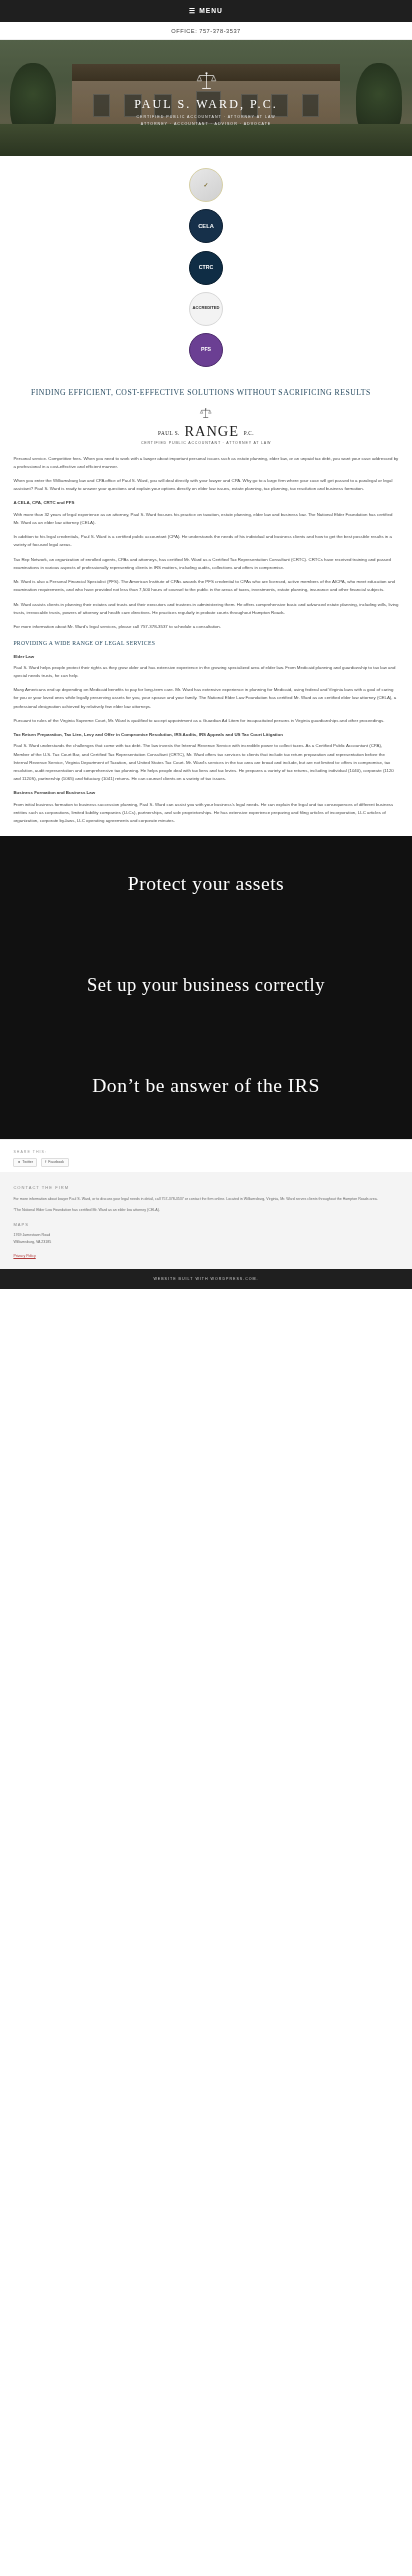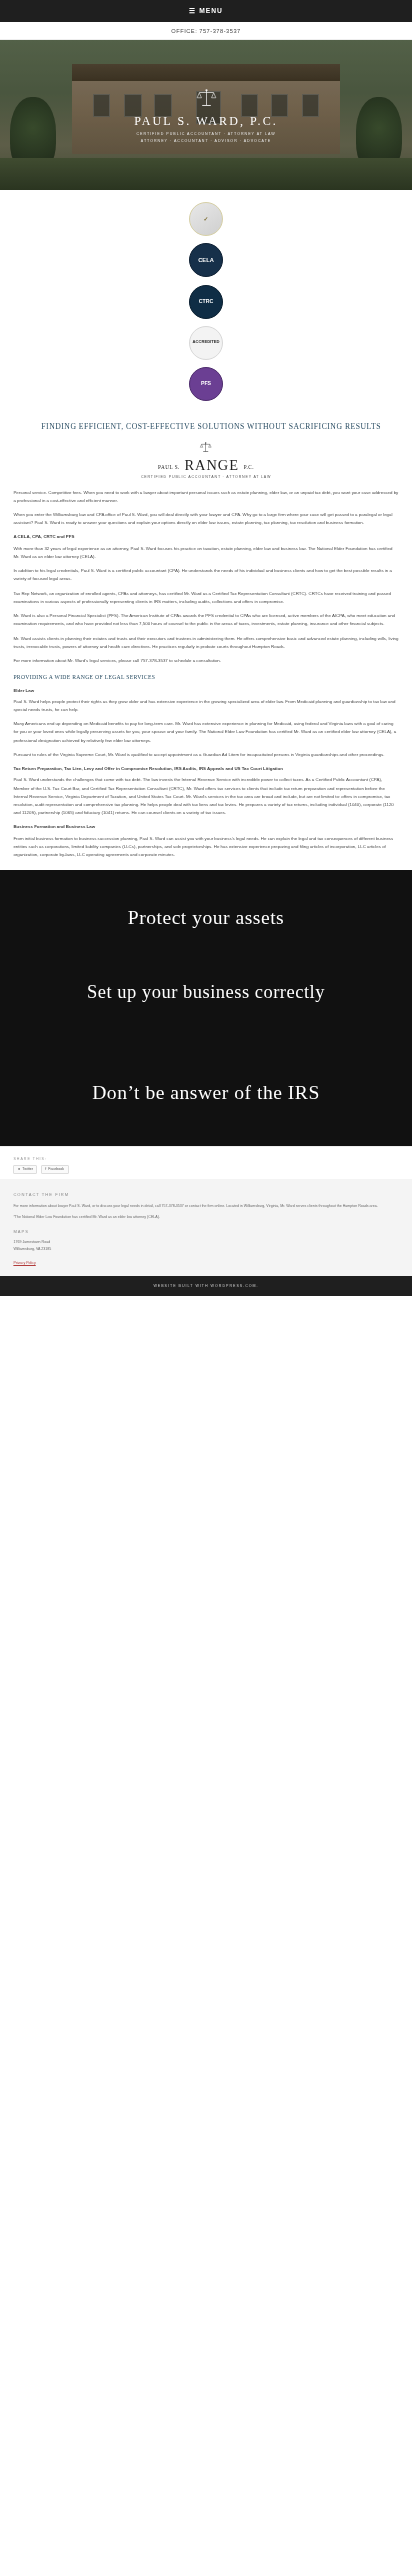--- a/index.html
+++ b/index.html
@@ -23,21 +23,21 @@
     background: #ffffff;
     text-align: center;
     padding: 5.2px 0;
     font-size: 5.7px;
     color: #444;
     letter-spacing: 0.5px;
     border-bottom: 0.5px solid #eee;
   }
   .hero {
     position: relative;
-    height: 150px;
+    height: 116px;
     overflow: hidden;
     background: linear-gradient(180deg, #7b8f6a 0%, #6d7f5d 35%, #8a8a6a 70%, #5f6b4e 100%);
   }
   .hero .bldg {
     position: absolute;
     left: 50%;
     top: 24px;
     transform: translateX(-50%);
     width: 268px;
     height: 90px;
@@ -96,21 +96,21 @@
     display:flex; align-items:center; justify-content:center;
     font-size: 5.7px; font-weight:bold; text-align:center;
     color:#fff; line-height:1.1;
   }
   .badge.b1 { background: linear-gradient(145deg,#e8e8e8,#cfcfcf); color:#7a6a2a; border:1px solid #d6cfa5;}
   .badge.b2 { background:#16304a; border:1.5px solid #0e2033;}
   .badge.b3 { background:#0f2d45; border:1.5px solid #0a1f30; font-size:5.2px;}
   .badge.b4 { background:#f3f3f3; color:#2b2b2b; border:1px solid #d8d8d8; font-size:4.1px;}
   .badge.b5 { background:#6b3f93; border:1.5px solid #4e2d6d; font-size:5.2px;}
   .headline {
-    text-align:right;
+    text-align:left;
     font-family:"Liberation Serif", serif;
     color:#2a4d63;
     font-size:7.7px;
     line-height:1.7;
     letter-spacing:0.5px;
     padding: 9.3px 31px 5.2px;
   }
   .logo-block { text-align:center; padding: 2.1px 0 9.3px; }
   .logo-block .lg-scales { width:13.4px; height:13.4px; margin:0 auto 1px; }
   .logo-block .lg-name {
@@ -145,21 +145,21 @@
     color:#ffffff;
     text-align:center;
     padding: 36px 15.5px 41px;
   }
   .dark-panel h2 {
     font-family:"Liberation Serif", serif;
     font-weight: normal;
     letter-spacing: 0.5px;
     line-height: 1.25;
   }
-  .dp1 { font-size: 19.6px; margin-bottom: 50px; }
+  .dp1 { font-size: 19.6px; margin-bottom: 77px; }
   .dp2 { font-size: 18.5px; margin-bottom: 77px; text-align: center; }
   .dp3 { font-size: 19.6px; }
   .share {
     padding: 9.3px 13.4px 5.2px;
     border-top:0.5px solid #eee;
   }
   .share-label { font-size:3.6px; letter-spacing:1px; color:#999; margin-bottom:4.1px;}
   .share-btns { display:flex; gap:3.1px; align-items:center;}
   .share-btn {
     display:inline-flex; align-items:center; gap:2.1px;

